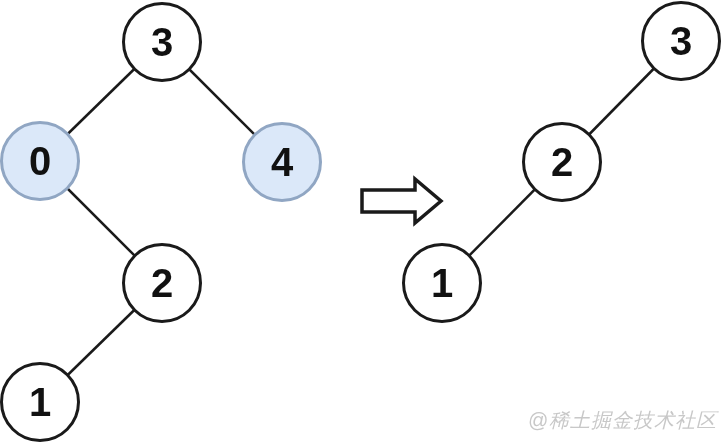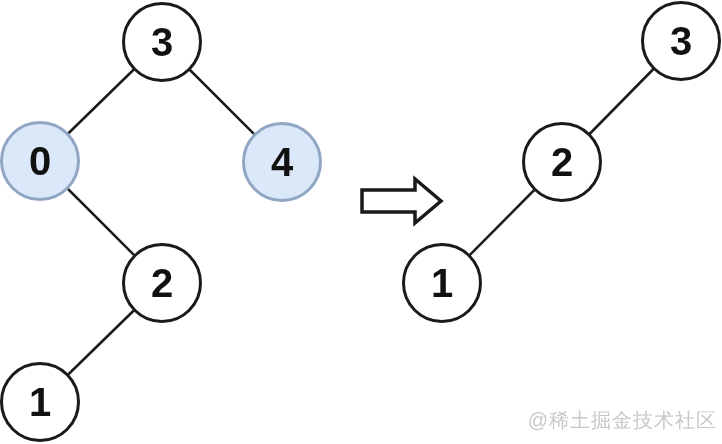--- a/index.html
+++ b/index.html
@@ -35,20 +35,21 @@
     line-height: 1;
   }
   .watermark {
     position: absolute;
     right: 5px;
     bottom: 10px;
     font-size: 20px;
     color: #c8c8c8;
     letter-spacing: 1px;
     z-index: 2;
+    font-style: italic;
   }
 </style>
 </head>
 <body>
 
 <div class="stage">
 
   <svg class="edges-layer" viewBox="0 0 722 444" xmlns="http://www.w3.org/2000/svg">
 
     <line x1="162" y1="42" x2="40" y2="161" stroke="#1a1a1a" stroke-width="2.5"></line>

